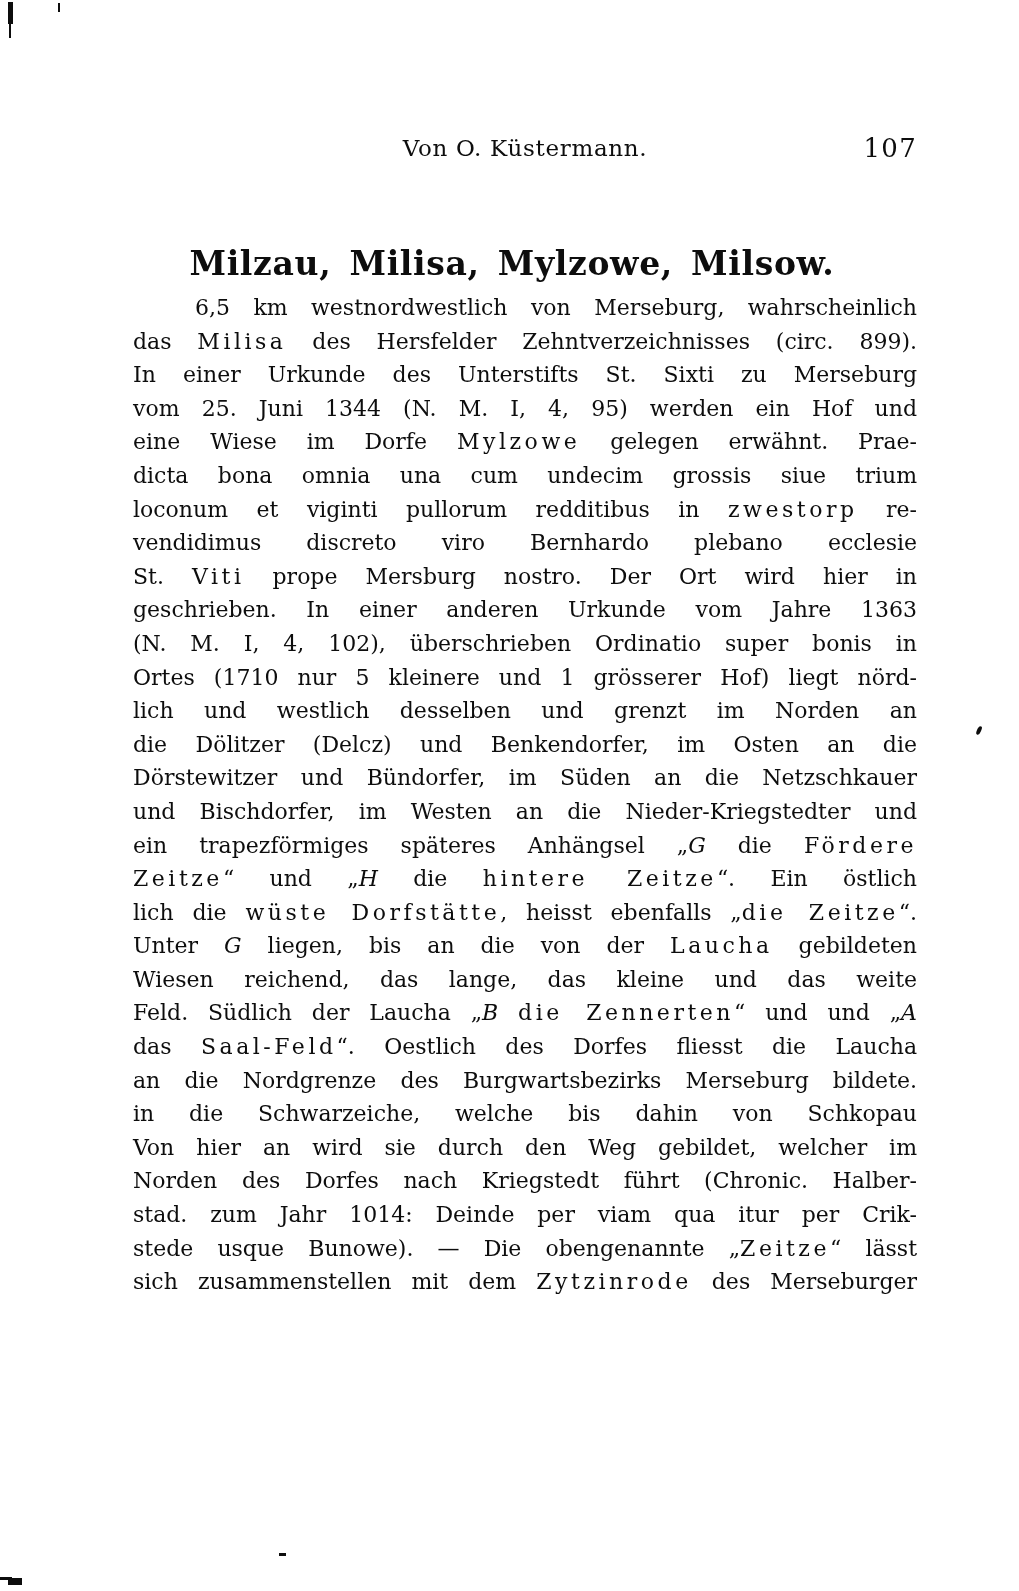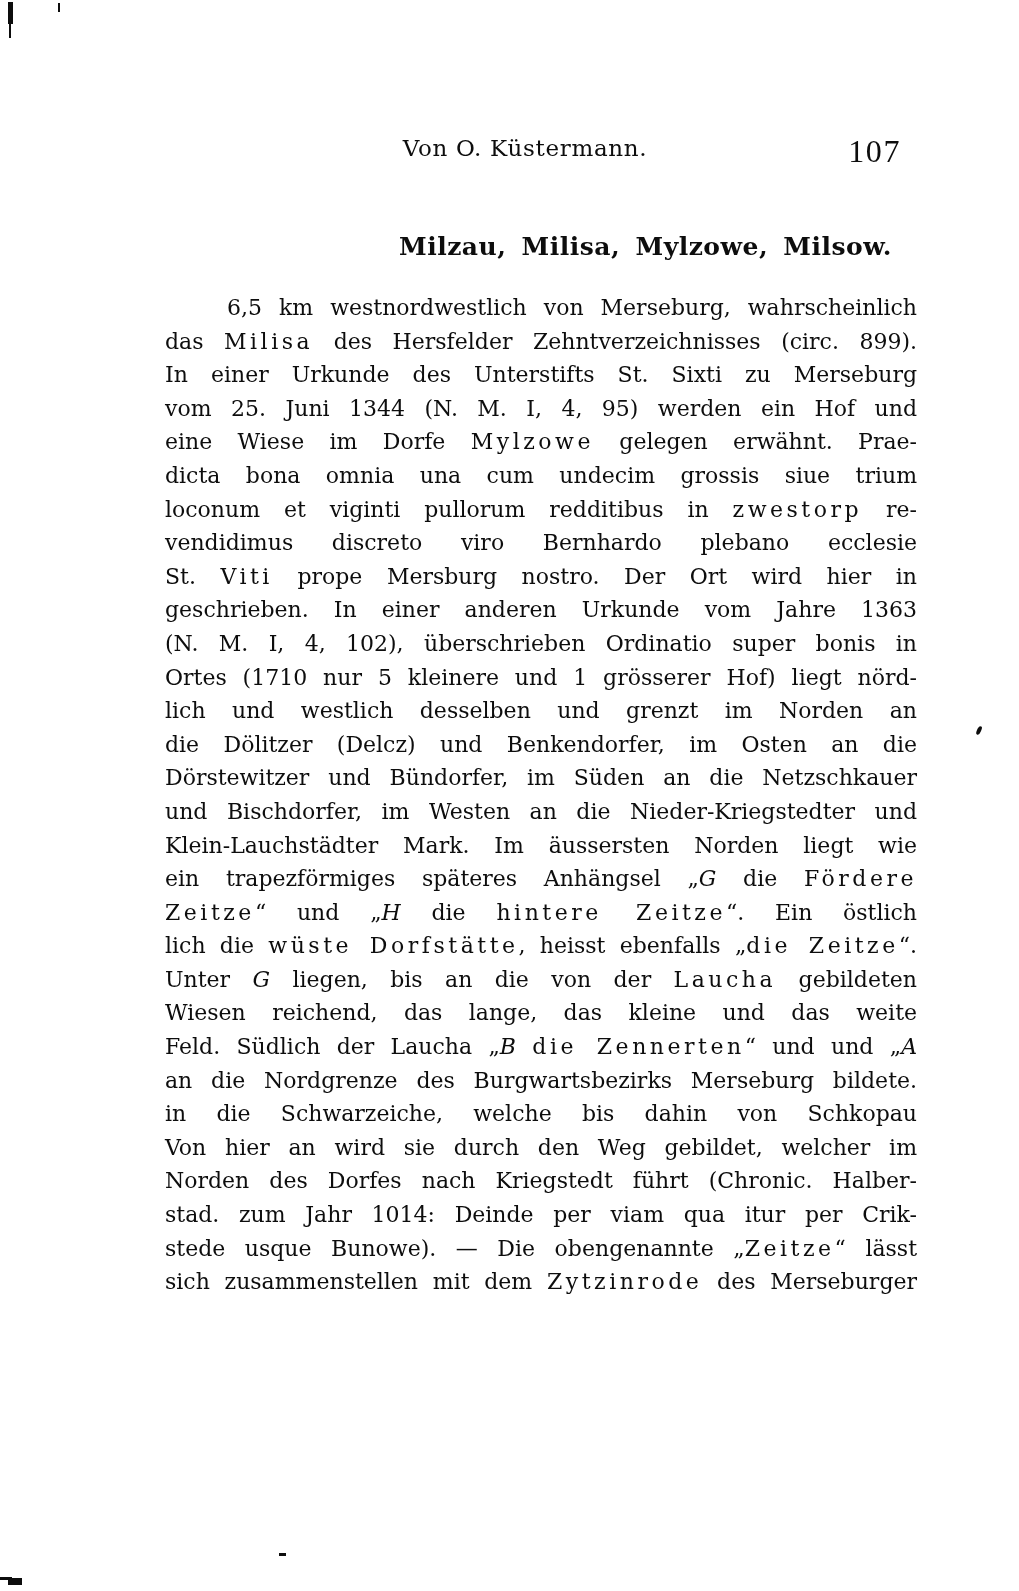--- a/index.html
+++ b/index.html
@@ -16,42 +16,41 @@
     overflow:hidden;
   }
   .page{position:absolute;inset:0;}
 
   
   .running-header{
     position:absolute;left:133px;top:135px;width:784px;height:30px;
     text-align:center;font-size:23px;letter-spacing:0.03em;
   }
   .page-num{
-    position:absolute;right:16px;top:-2px;
-    font-size:32px;letter-spacing:0.05em;font-family:Liberation Serif, serif;
+    position:absolute;right:0;top:-2px;
+    font-size:26px;letter-spacing:0.05em;
   }
 
   
   .title{
-    position:absolute;left:108px;top:232px;width:784px;margin:0;
-    text-align:right;
-    font-size:25px;font-weight:bold;word-spacing:6px;letter-spacing:0.02em;
+    position:absolute;left:108px;top:232px;width:784px;margin:12px;
+    text-align:center;
+    font-size:33px;font-weight:bold;word-spacing:6px;letter-spacing:0.02em;
   }
 
   
   .body-text{
     position:absolute;left:133px;top:291px;width:784px;
     font-size:22px;
   }
   .line{
     line-height:33.6px;height:33.6px;
     text-align:justify;
     text-align-last:justify;
     white-space:nowrap;
-    margin-left:32px;
   }
   .line.indent{padding-left:62px;}
   .spaced{letter-spacing:0.16em;}
   .italic{font-style:italic;font-family:"DejaVu Serif","Liberation Serif",serif;}
 
   
   .mark{position:absolute;background:var(--ink);}
   .mark-tl-bar{left:8px;top:2px;width:5px;height:22px;}
   .mark-tl-bar-thin{left:9px;top:24px;width:2px;height:14px;}
   .mark-tl-tick{left:58px;top:3px;width:2px;height:9px;}
@@ -85,27 +84,27 @@
       <div class="line"><span>loconum et viginti pullorum redditibus in </span><span class="spaced">zwestorp</span><span> re-</span></div>
       <div class="line"><span>vendidimus discreto viro Bernhardo plebano ecclesie</span></div>
       <div class="line"><span>St. </span><span class="spaced">Viti</span><span> prope Mersburg nostro. Der Ort wird hier in</span></div>
       <div class="line"><span>geschrieben. In einer anderen Urkunde vom Jahre 1363</span></div>
       <div class="line"><span>(N. M. I, 4, 102), überschrieben Ordinatio super bonis in</span></div>
       <div class="line"><span>Ortes (1710 nur 5 kleinere und 1 grösserer Hof) liegt nörd-</span></div>
       <div class="line"><span>lich und westlich desselben und grenzt im Norden an</span></div>
       <div class="line"><span>die Dölitzer (Delcz) und Benkendorfer, im Osten an die</span></div>
       <div class="line"><span>Dörstewitzer und Bündorfer, im Süden an die Netzschkauer</span></div>
       <div class="line"><span>und Bischdorfer, im Westen an die Nieder-Kriegstedter und</span></div>
-      <div class="line"><span>Klein-Lauchstädter Mark. Im äussersten Norden liegt wie</span></div>
       <div class="line"><span>ein trapezförmiges späteres Anhängsel „</span><span class="italic">G</span><span> die </span><span class="spaced">Fördere</span></div>
       <div class="line"><span class="spaced">Zeitze</span><span>“ und „</span><span class="italic">H</span><span> die </span><span class="spaced">hintere Zeitze</span><span>“. Ein östlich</span></div>
       <div class="line"><span>lich die </span><span class="spaced">wüste Dorfstätte</span><span>, heisst ebenfalls „</span><span class="spaced">die Zeitze</span><span>“.</span></div>
       <div class="line"><span>Unter </span><span class="italic">G</span><span> liegen, bis an die von der </span><span class="spaced">Laucha</span><span> gebildeten</span></div>
       <div class="line"><span>Wiesen reichend, das lange, das kleine und das weite</span></div>
       <div class="line"><span>Feld. Südlich der Laucha „</span><span class="italic">B</span><span> </span><span class="spaced">die Zennerten</span><span>“ und und „</span><span class="italic">A</span></div>
+      <div class="line"><span>das </span><span class="spaced">Saal-Feld</span><span>“. Oestlich des Dorfes fliesst die Laucha</span></div>
       <div class="line"><span>an die Nordgrenze des Burgwartsbezirks Merseburg bildete.</span></div>
       <div class="line"><span>in die Schwarzeiche, welche bis dahin von Schkopau</span></div>
       <div class="line"><span>Von hier an wird sie durch den Weg gebildet, welcher im</span></div>
       <div class="line"><span>Norden des Dorfes nach Kriegstedt führt (Chronic. Halber-</span></div>
       <div class="line"><span>stad. zum Jahr 1014: Deinde per viam qua itur per Crik-</span></div>
       <div class="line"><span>stede usque Bunowe). — Die obengenannte „</span><span class="spaced">Zeitze</span><span>“ lässt</span></div>
       <div class="line"><span>sich zusammenstellen mit dem </span><span class="spaced">Zytzinrode</span><span> des Merseburger</span></div>
     </div>
 
   <div class="mark mark-tl-bar"></div>

